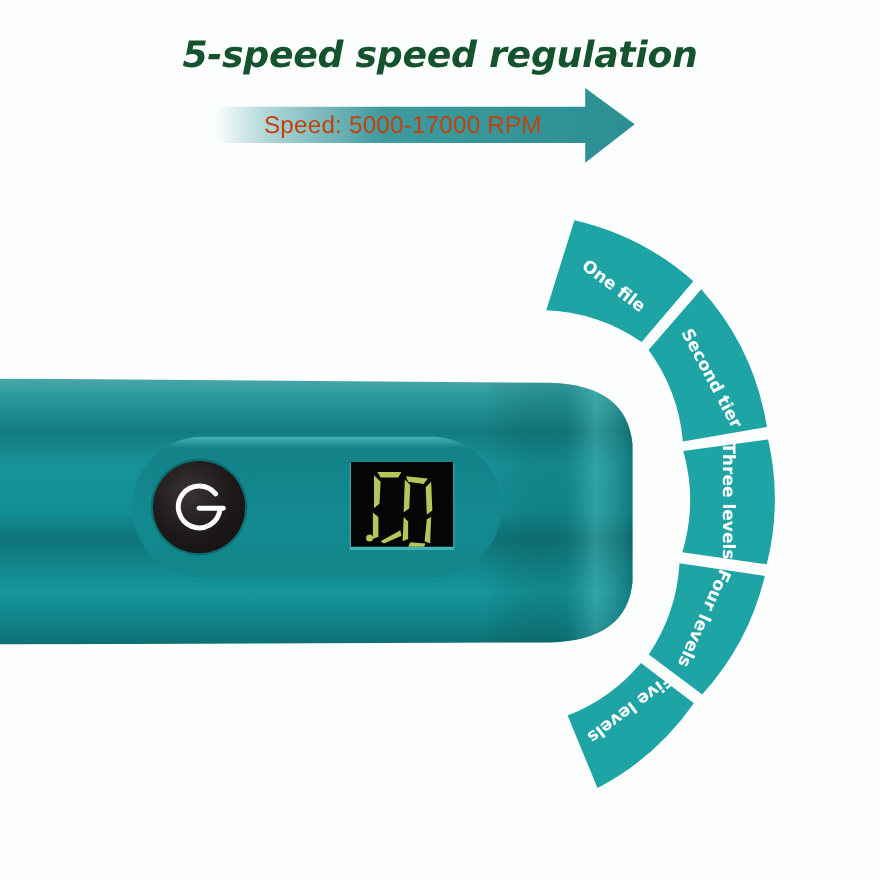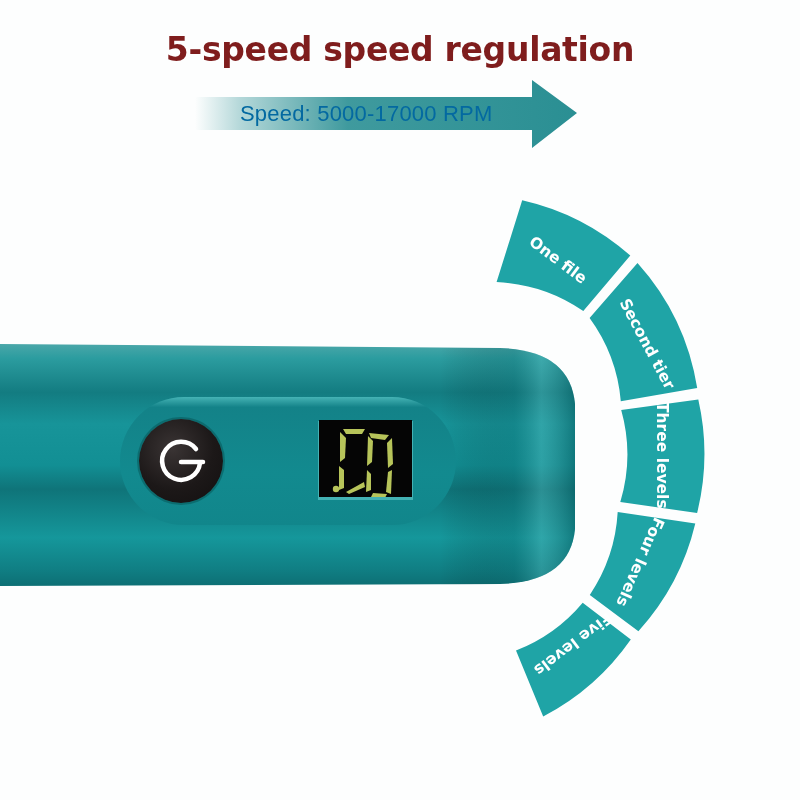--- a/index.html
+++ b/index.html
@@ -4,28 +4,28 @@
 <style>
   html, body { margin: 0; padding: 0; }
   body {
     width: 800px; height: 800px; position: relative; overflow: hidden;
     background: #fdfefe;
     font-family: "DejaVu Sans", "Liberation Sans", sans-serif;
   }
   .title {
     position: absolute; left: 0; top: 30px; width: 800px;
     text-align: center; font-weight: bold; font-size: 33px;
-    color: #7f1d1d; letter-spacing: -0.3px;
+    color: #14532d; letter-spacing: -0.3px; font-style: italic;
   }
   .speed-arrow { position: absolute; left: 195px; top: 80px; width: 390px; height: 70px; }
   .speed-arrow svg { position: absolute; left: 0; top: 0; }
   .speed-label {
     position: absolute; left: 45px; top: 21px; width: 330px;
     font-family: "Liberation Sans", sans-serif; font-size: 22px;
-    color: #0369a1; letter-spacing: 0.2px;
+    color: #c2410c; letter-spacing: 0.2px;
   }
   .device { position: absolute; left: 0; top: 344px; width: 580px; height: 242px; }
   .device svg { position: absolute; left: 0; top: 0; }
   .power-button {
     position: absolute; left: 139px; top: 419px; width: 84px; height: 84px;
     border-radius: 50%;
     background: radial-gradient(circle at 40% 35%, #3a3434 0%, #1c1818 55%, #120f0f 100%);
     box-shadow: 0 0 0 2px rgba(0,60,60,0.35);
   }
   .power-button svg { position: absolute; left: 0; top: 0; }

